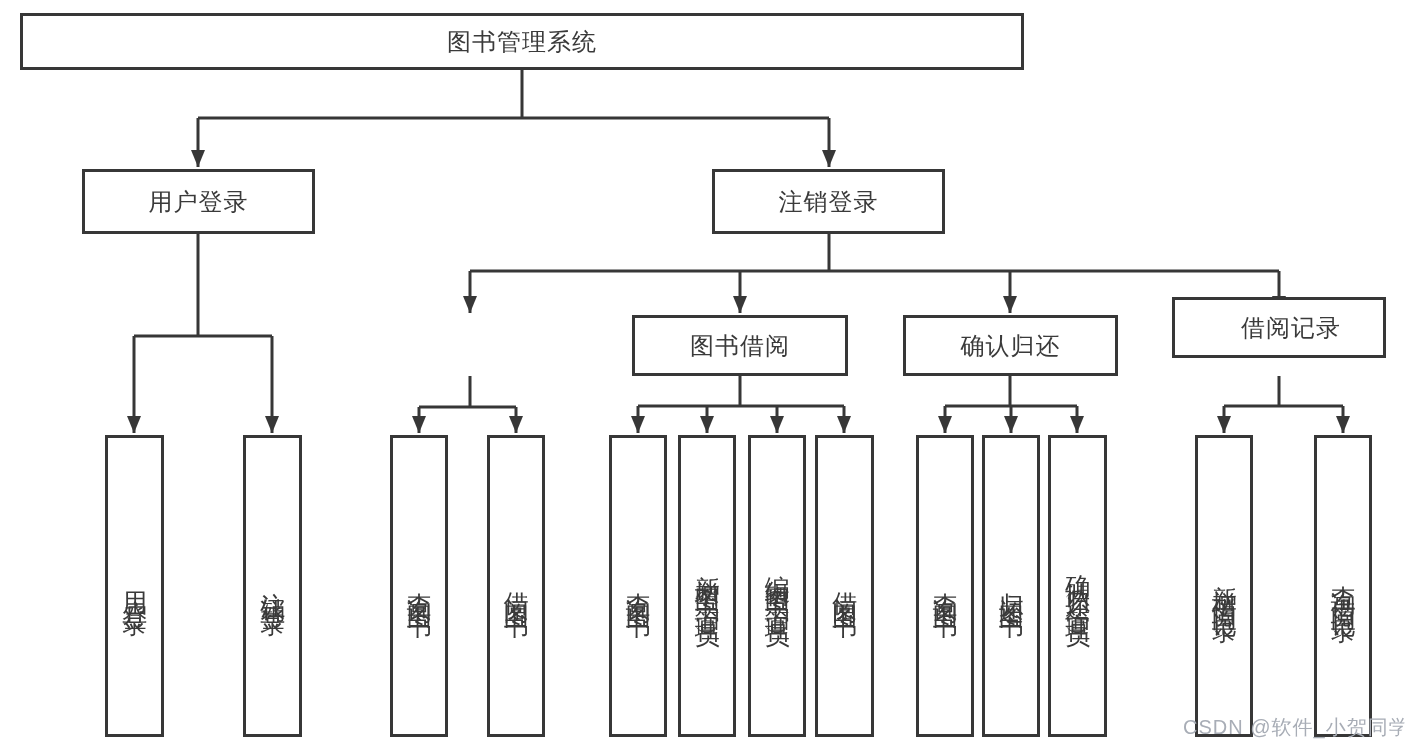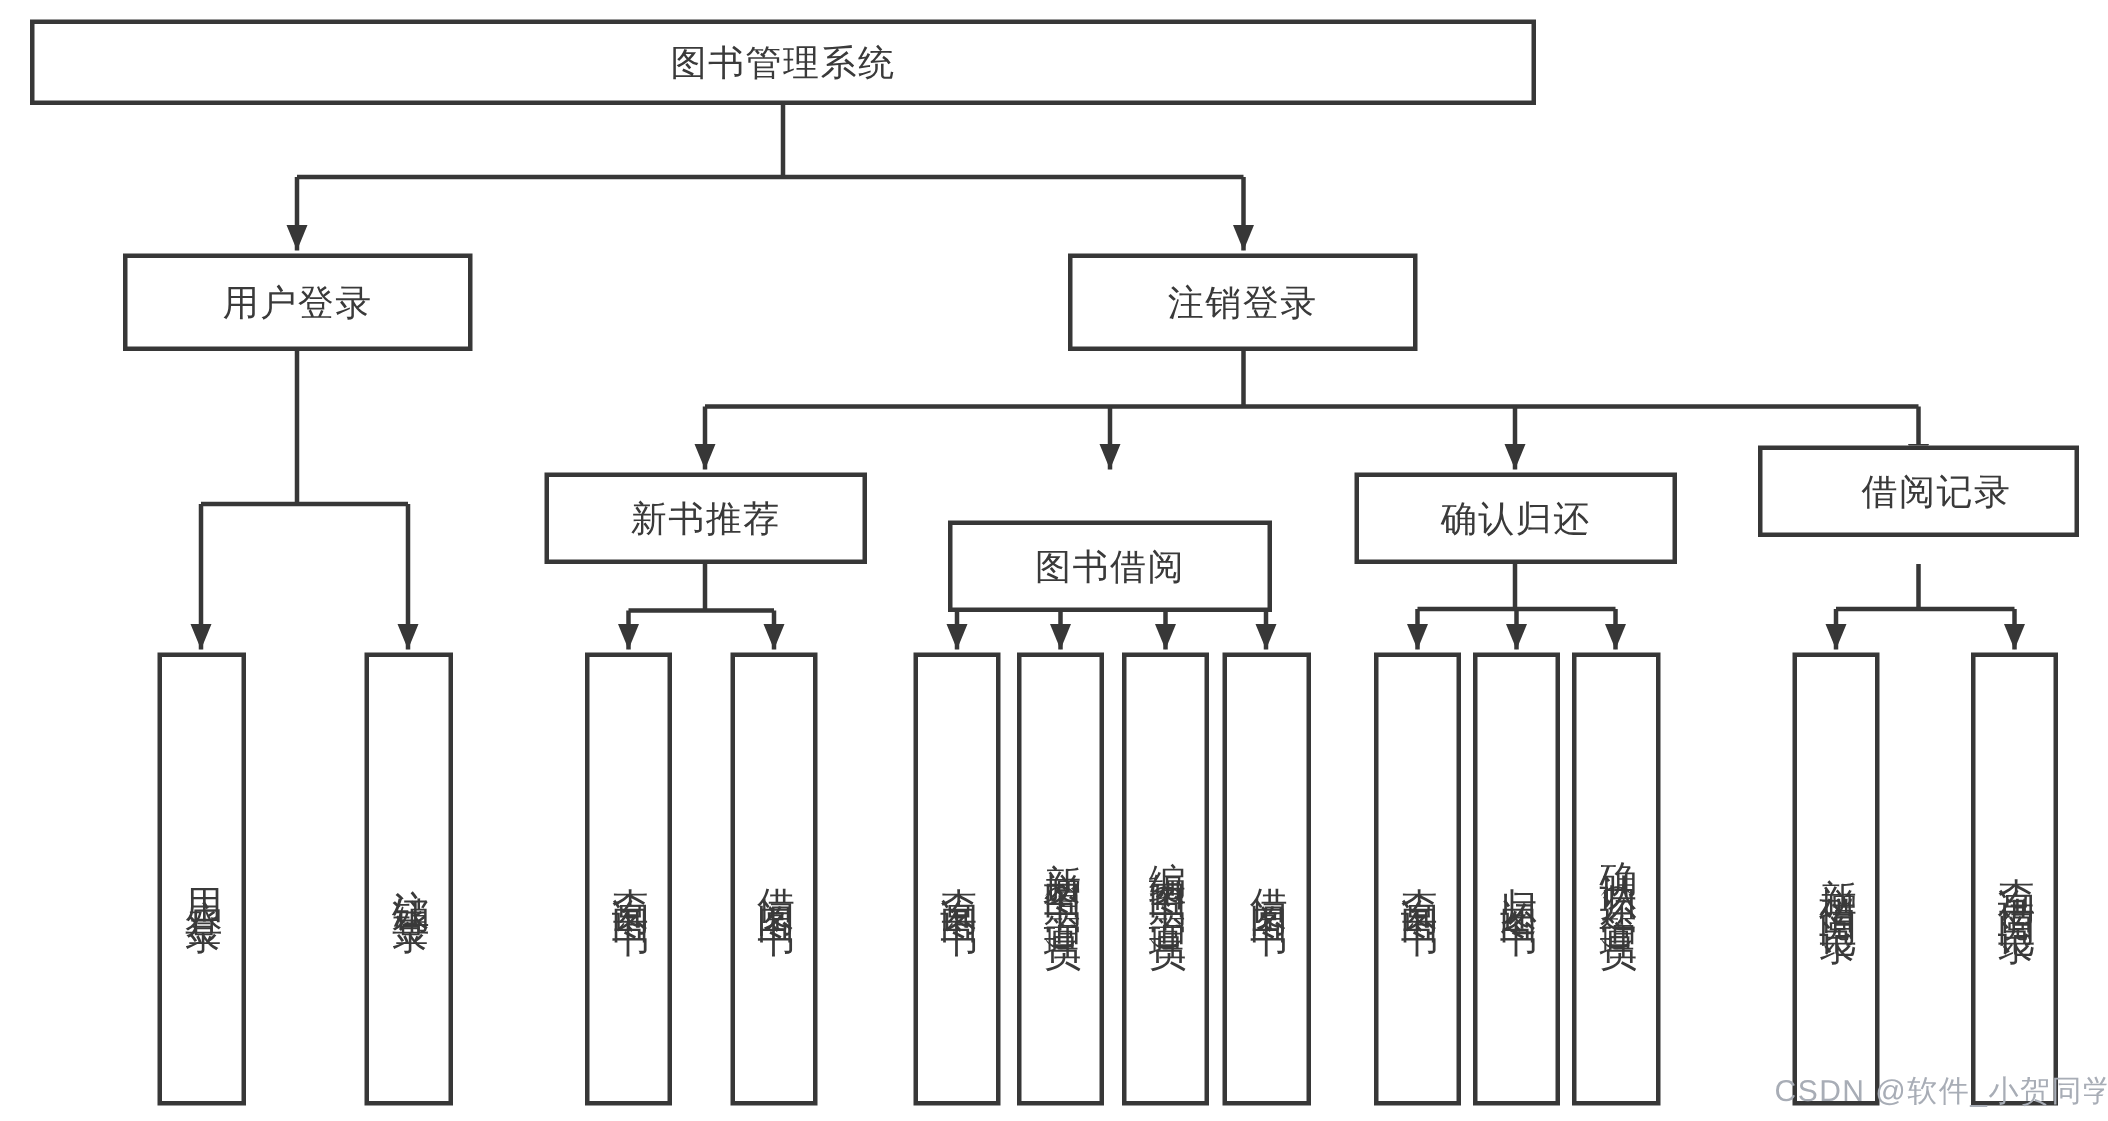--- a/index.html
+++ b/index.html
@@ -113,22 +113,21 @@
         <line x1="1343" y1="406" x2="1343" y2="433" marker-end="url(#ah)"></line>
       </g>
     </g>
   </svg>
 
   <div class="node" style="left:20px; top:13px; width:1004px; height:57px;">图书管理系统</div>
 
   <div class="node" style="left:82px; top:169px; width:233px; height:65px;">用户登录</div>
   <div class="node" style="left:712px; top:169px; width:233px; height:65px;">注销登录</div>
 
-  <div class="node" style="left:363px; top:315px; width:215px; height:61px;">新书推荐</div>
-  <div class="node" style="left:632px; top:315px; width:216px; height:61px;margin-top:32px;">图书借阅</div>
+  <div class="node" style="left:632px; top:315px; width:216px; height:61px;">图书借阅</div>
   <div class="node" style="left:903px; top:315px; width:215px; height:61px;">确认归还</div>
   <div class="node" style="left:1172px; top:297px; width:214px; height:61px;padding-left:24px;">借阅记录</div>
 
   <div class="node leaf" style="left:105px; top:435px; width:59px; height:302px;">
     <span class="vtext">用户登录</span>
   </div>
   <div class="node leaf" style="left:243px; top:435px; width:59px; height:302px;">
     <span class="vtext">注销登录</span>
   </div>
 

